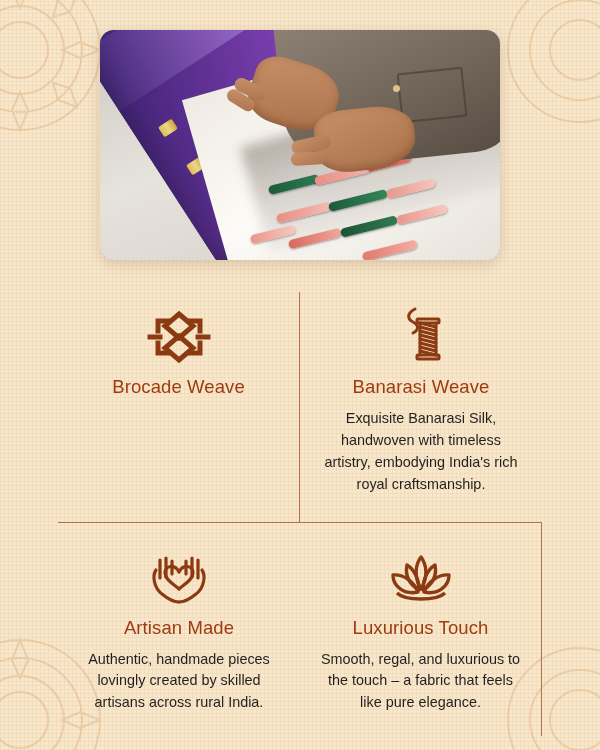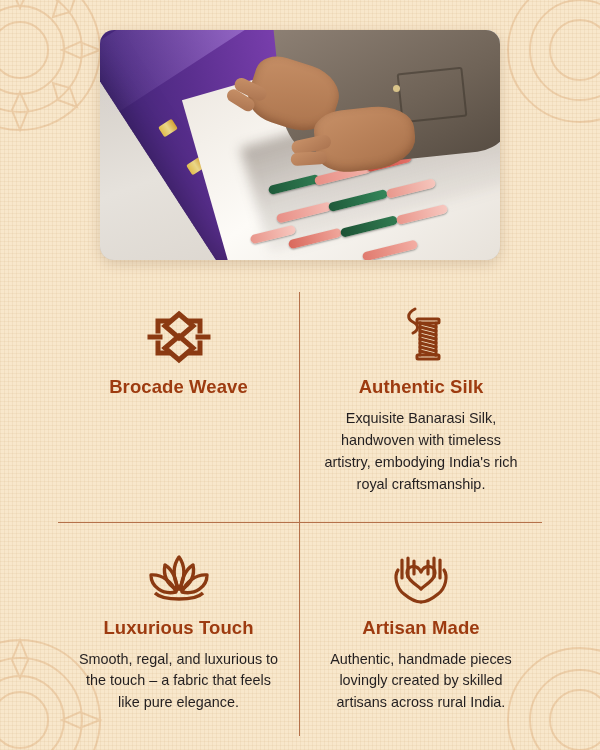--- a/index.html
+++ b/index.html
@@ -177,21 +177,21 @@
     height: 66px;
     display: flex;
     align-items: center;
     justify-content: center;
     margin-bottom: 6px;
   }
   .icon svg { display: block; }
   .feat-title {
     color: #9d3b10;
     font-size: 18.5px;
-    font-weight: bold;
+    font-weight: normal;
     margin: 0 0 10px 0;
     letter-spacing: 0.1px;
   }
   .feat-desc {
     color: #231f20;
     font-size: 14.4px;
     line-height: 1.52;
     margin: 0 auto;
     max-width: 215px;
   }
@@ -312,50 +312,50 @@
       <svg width="52" height="64" viewBox="0 0 52 64">
         <g fill="none" stroke="#8b3a12" stroke-width="3" stroke-linecap="round">
           <path d="M20 4 C12 8, 12 14, 18 17 C24 20, 24 25, 18 28"></path>
           <rect x="22" y="14" width="22" height="4" rx="1"></rect>
           <rect x="22" y="50" width="22" height="4" rx="1"></rect>
           <path d="M25 18 L41 22 M25 22 L41 26 M25 26 L41 30 M25 30 L41 34 M25 34 L41 38 M25 38 L41 42 M25 42 L41 46 M25 46 L41 50"></path>
           <path d="M25 18 L25 50 M41 18 L41 50"></path>
         </g>
       </svg>
     </div>
-    <h3 class="feat-title">Authentic Silk</h3>
+    <h3 class="feat-title">Banarasi Weave</h3>
     <p class="feat-desc">Exquisite Banarasi Silk, handwoven with timeless artistry, embodying India's rich royal craftsmanship.</p>
+  </div>
+
+  <div class="cell row-bot">
+    <div class="icon">
+      <svg width="66" height="60" viewBox="0 0 66 60">
+        <g fill="none" stroke="#8b3a12" stroke-width="3.2" stroke-linecap="round" stroke-linejoin="round">
+          <path d="M33 24 C29 16, 19 17, 19 25 C19 32, 29 37, 33 41 C37 37, 47 32, 47 25 C47 17, 37 16, 33 24 Z"></path>
+          <path d="M14 12 L14 30 M20 10 L20 29 M26 13 L26 26"></path>
+          <path d="M52 12 L52 30 M46 10 L46 29 M40 13 L40 26"></path>
+          <path d="M10 22 C6 28, 8 40, 16 46 C22 51, 28 54, 33 54"></path>
+          <path d="M56 22 C60 28, 58 40, 50 46 C44 51, 38 54, 33 54"></path>
+        </g>
+      </svg>
+    </div>
+    <h3 class="feat-title">Artisan Made</h3>
+    <p class="feat-desc">Authentic, handmade pieces lovingly created by skilled artisans across rural India.</p>
   </div>
 
   <div class="cell left-col row-bot">
     <div class="icon">
       <svg width="72" height="58" viewBox="0 0 72 58">
         <g fill="none" stroke="#8b3a12" stroke-width="3.4" stroke-linejoin="round">
           <path d="M36 8 C30 16, 29 28, 36 40 C43 28, 42 16, 36 8 Z"></path>
           <path d="M22 16 C20 26, 24 35, 34 41 C34 31, 30 21, 22 16 Z"></path>
           <path d="M50 16 C52 26, 48 35, 38 41 C38 31, 42 21, 50 16 Z"></path>
           <path d="M8 26 C8 38, 20 46, 33 43 C29 33, 19 25, 8 26 Z"></path>
           <path d="M64 26 C64 38, 52 46, 39 43 C43 33, 53 25, 64 26 Z"></path>
           <path d="M12 44 C20 52, 52 52, 60 44"></path>
         </g>
       </svg>
     </div>
     <h3 class="feat-title">Luxurious Touch</h3>
     <p class="feat-desc">Smooth, regal, and luxurious to the touch – a fabric that feels like pure elegance.</p>
   </div>
 
-  <div class="cell row-bot">
-    <div class="icon">
-      <svg width="66" height="60" viewBox="0 0 66 60">
-        <g fill="none" stroke="#8b3a12" stroke-width="3.2" stroke-linecap="round" stroke-linejoin="round">
-          <path d="M33 24 C29 16, 19 17, 19 25 C19 32, 29 37, 33 41 C37 37, 47 32, 47 25 C47 17, 37 16, 33 24 Z"></path>
-          <path d="M14 12 L14 30 M20 10 L20 29 M26 13 L26 26"></path>
-          <path d="M52 12 L52 30 M46 10 L46 29 M40 13 L40 26"></path>
-          <path d="M10 22 C6 28, 8 40, 16 46 C22 51, 28 54, 33 54"></path>
-          <path d="M56 22 C60 28, 58 40, 50 46 C44 51, 38 54, 33 54"></path>
-        </g>
-      </svg>
-    </div>
-    <h3 class="feat-title">Artisan Made</h3>
-    <p class="feat-desc">Authentic, handmade pieces lovingly created by skilled artisans across rural India.</p>
-  </div>
-
 </div>
 
 </body></html>

